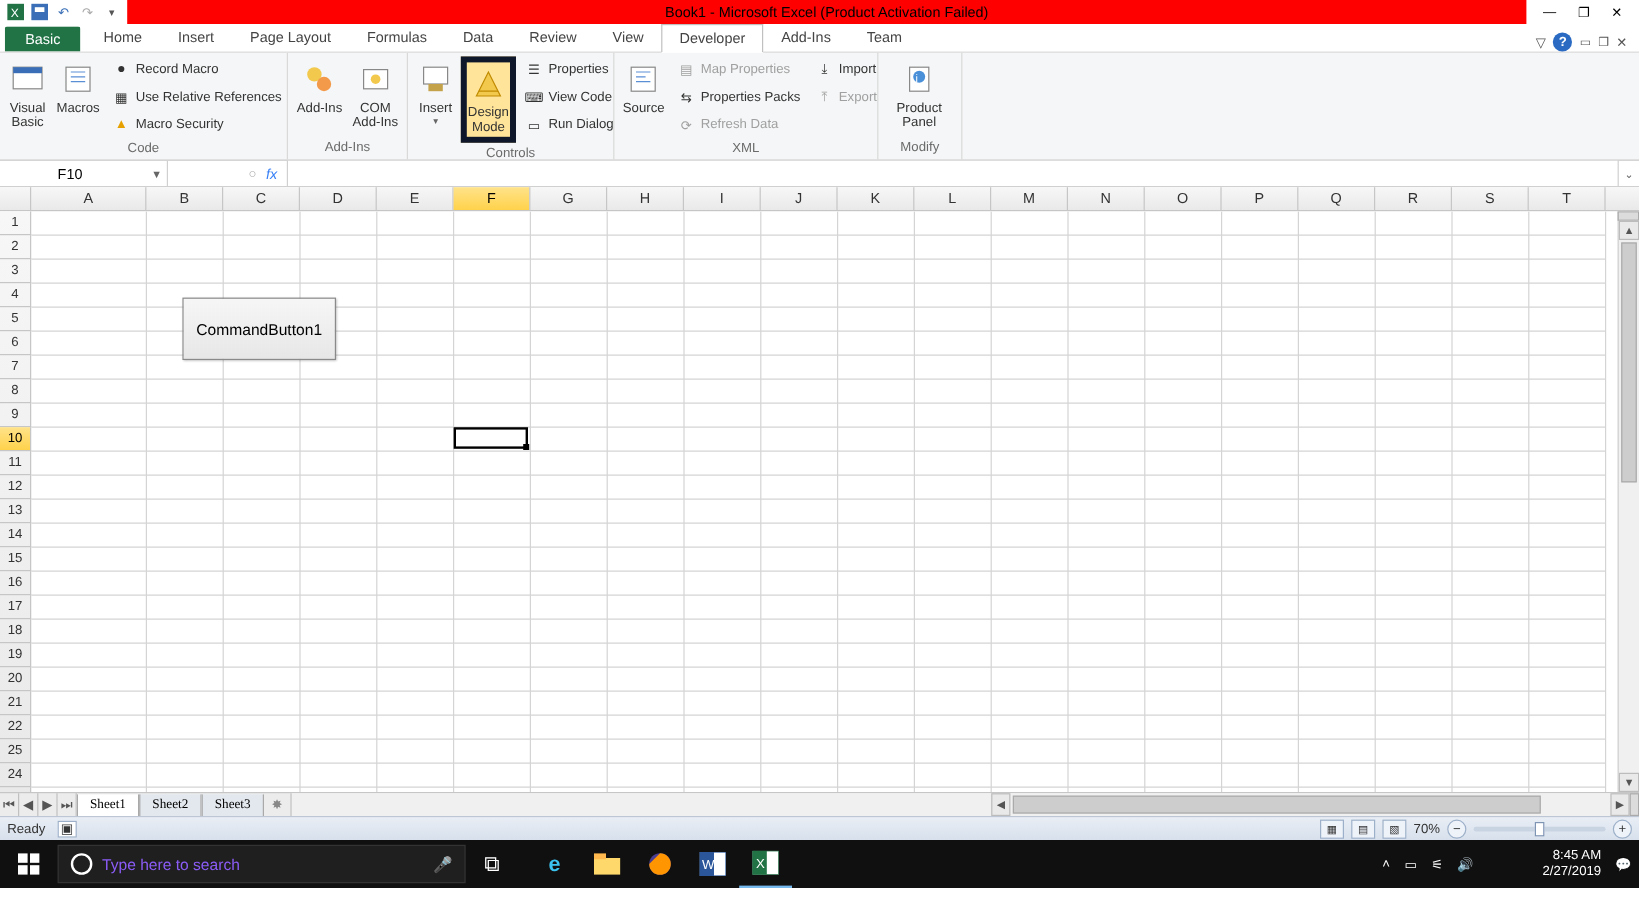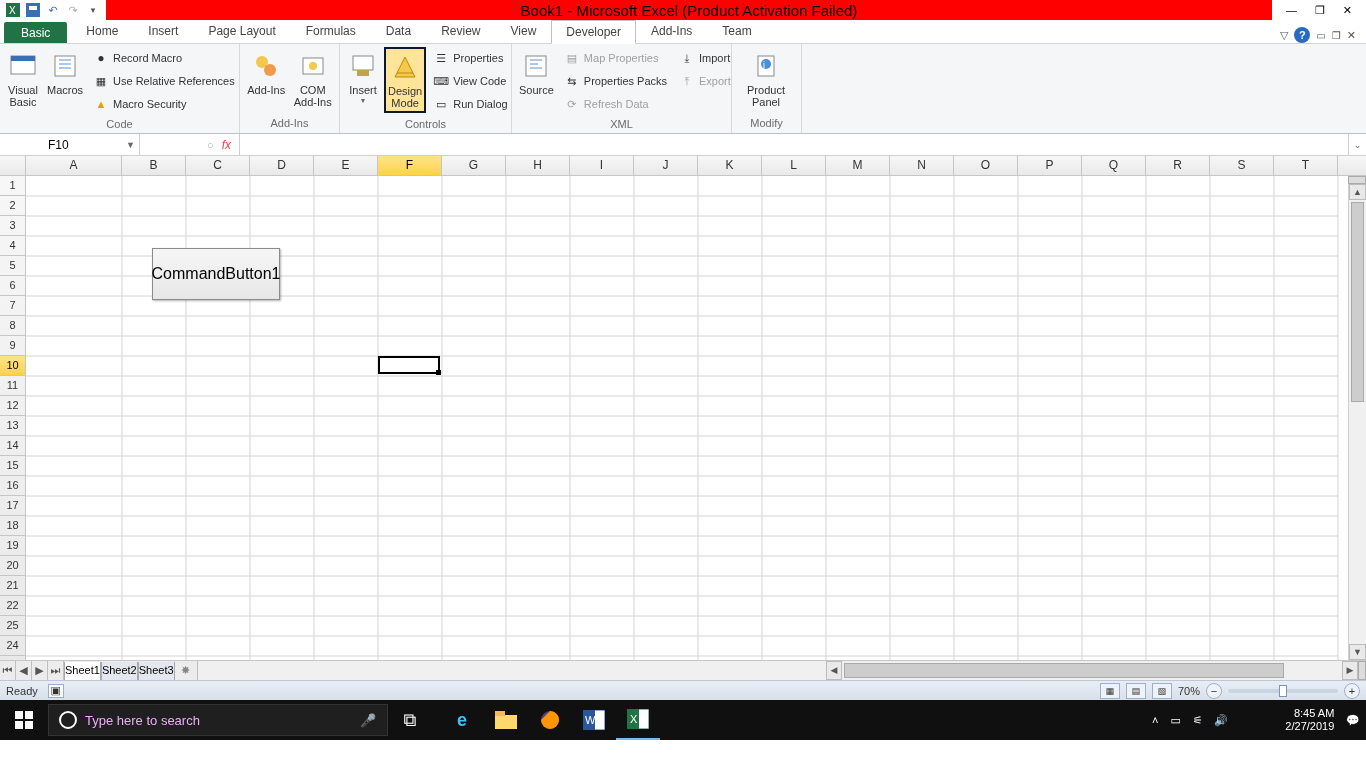--- a/index.html
+++ b/index.html
@@ -1,90 +1,90 @@
 <!DOCTYPE html>
 <html><head>
 <meta charset="utf-8">
 <style>
   * { box-sizing: border-box; margin: 0; padding: 0; font-family: "Segoe UI", Tahoma, sans-serif; }
   html, body { width: 1366px; height: 768px; overflow: hidden; background: #fff; }
   
   .titlebar { height: 20px; background: #fff; display: flex; align-items: center; font-size: 11px; }
   .qat { display: flex; align-items: center; gap: 2px; padding: 0 4px; height: 20px; }
   .qat .qbtn { width: 18px; height: 18px; display: flex; align-items: center; justify-content: center; border: 1px solid transparent; }
-  .title-red { flex: 1; background: #ff0000; color: #000; height: 20px; display: flex; align-items: center; justify-content: center; font-size: 15px; }
+  .title-red { flex: 1; background: #ff0000; color: #000; height: 20px; display: flex; align-items: center; justify-content: center; font-size: 12px; }
   .win-controls { display: flex; gap: 18px; padding: 0 14px; align-items: center; }
   .ico { font-family: "Segoe UI Symbol", sans-serif; }
   
   .ribbon-tabs { height: 24px; background: #fff; border-bottom: 1px solid #d4d4d4; display: flex; align-items: flex-end; padding-left: 4px; font-size: 12px; }
   .tab { padding: 4px 14px; color: #444; cursor: default; border: 1px solid transparent; border-bottom: none; }
   .tab.file { background: #217346; color: #fff; border-radius: 2px 2px 0 0; margin-right: 4px; padding: 3px 16px; }
   .tab.active { background: #fff; border: 1px solid #c0c0c0; border-bottom: 1px solid #fff; position: relative; top: 1px; }
   .ribbon-right { margin-left: auto; display: flex; gap: 6px; padding-right: 10px; align-items: center; color: #555; font-size: 12px;}
   .help-circle{ width:16px;height:16px;border-radius:50%;background:#2a6ac2;color:#fff;display:inline-flex;align-items:center;justify-content:center;font-size:11px;font-weight:bold;}
   
   .ribbon { height: 90px; background: #f5f6f7; border-bottom: 1px solid #c0c0c0; display: flex; }
   .group { border-right: 1px solid #d9d9d9; display: flex; flex-direction: column; }
   .group-content { flex: 1; display: flex; align-items: flex-start; padding: 3px 4px; gap: 2px; }
   .group-label { height: 16px; text-align: center; font-size: 11px; color: #6b6b6b; }
   .bigbtn { display: flex; flex-direction: column; align-items: center; width: 46px; padding: 2px; text-align: center; font-size: 11px; color: #333; border: 1px solid transparent; }
-  .bigbtn.active { background: #ffe499; border: 2px solid #0f172a; }
+  .bigbtn.active { background: #ffe499; border: 5px solid #0f172a; }
   .bigbtn .bicon { width: 32px; height: 32px; margin-bottom: 2px; display:flex;align-items:center;justify-content:center;}
   .smallbtns { display: flex; flex-direction: column; gap: 1px; }
   .smallbtn { display: flex; align-items: center; gap: 4px; font-size: 11px; color: #333; padding: 2px 4px; border:1px solid transparent; white-space: nowrap;}
   .smallbtn.disabled { color: #a0a0a0; }
   .sicon { width: 16px; height: 16px; display:inline-flex;align-items:center;justify-content:center; }
   
   .formula-row { height: 22px; display: flex; border-bottom: 1px solid #d0d0d0; background:#fff;}
   .namebox { width: 140px; border-right: 1px solid #d0d0d0; display: flex; align-items: center; padding-left: 48px; font-size: 12px; position:relative;}
   .namebox .dd { position:absolute; right:4px; color:#666; font-size:9px;}
   .fx-zone { display:flex; align-items:center; border-right:1px solid #d0d0d0; width:100px; justify-content:flex-end; padding-right:8px; gap:8px; color:#aaa;}
-  .fx { font-style: italic; font-size: 12px; color:#ef4444;}
+  .fx { font-style: italic; font-size: 12px; color:#3b82f6;}
   .formula-input { flex: 1; padding: 2px 6px; font-size: 12px; border:none; outline:none;}
   .formula-expand{width:18px;border-left:1px solid #d0d0d0;display:flex;align-items:center;justify-content:center;color:#666;font-size:9px;}
   
   .grid-area { position: relative; height: 524px; display: flex; flex-direction: column; }
   .col-headers { display: flex; height: 20px; background: linear-gradient(#f7f7f7,#e9e9e9); border-bottom: 1px solid #c6c6c6; }
   .corner { width: 26px; border-right: 1px solid #c6c6c6; background: linear-gradient(#f7f7f7,#e9e9e9);}
   .colh { border-right: 1px solid #c6c6c6; text-align: center; font-size: 12px; color: #333; line-height: 19px; }
   .colh.active-col { background: linear-gradient(#ffe38a,#ffd24b); color:#000;}
   .grid-body { display: flex; flex: 1; overflow: hidden; }
   .row-headers { width: 26px; background: linear-gradient(#f7f7f7,#e9e9e9); }
   .rowh { height: 20px; border-bottom: 1px solid #c6c6c6; border-right: 1px solid #c6c6c6; text-align: center; font-size: 11px; color: #333; line-height: 19px;}
   .rowh.active-row { background: linear-gradient(#ffe38a,#ffd24b); color:#000;}
   .cells { position: relative; flex: 1; }
   .gridlines { position: absolute; inset: 0; }
   .cell-active { position: absolute; border: 2px solid #000; background: #fff; }
   .cell-active::after{content:"";position:absolute;right:-3px;bottom:-3px;width:5px;height:5px;background:#000;}
-  .cmd-button { position: absolute; background: linear-gradient(#f6f6f6,#e7e7e7); border: 1px solid #8a8a8a; font-size: 16px; display: flex; align-items: center; justify-content: center; box-shadow: 1px 1px 2px rgba(0,0,0,.3); }
+  .cmd-button { position: absolute; background: linear-gradient(#f6f6f6,#e7e7e7); border: 1px solid #8a8a8a; font-size: 13px; display: flex; align-items: center; justify-content: center; box-shadow: 1px 1px 2px rgba(0,0,0,.3); }
   .vscroll{position:absolute;right:0;top:0;bottom:0;width:18px;background:#f0f0f0;border-left:1px solid #d0d0d0;}
   .vscroll .thumb{position:absolute;left:2px;right:2px;background:#cdcdcd;border:1px solid #aaa;}
   .vscroll .arr{position:absolute;left:0;right:0;height:16px;background:#e9e9e9;border:1px solid #bcbcbc;text-align:center;font-size:9px;line-height:14px;color:#555;}
   .split-box{position:absolute;right:0;width:18px;height:8px;background:#dcdcdc;border:1px solid #aaa;}
   
   .sheet-row { height: 20px; display: flex; align-items: stretch; background: #ececec; border-top:1px solid #c6c6c6; font-size: 11px; }
   .sheet-nav-btn{ width:16px; display:flex;align-items:center;justify-content:center;border-right:1px solid #c0c0c0;color:#555;}
-  .sheet-tab { padding: 2px 0; background: #fff; border: 1px solid #a9a9a9; border-bottom:none; border-top:none; margin-top:1px;}
+  .sheet-tab { padding: 2px 10px; background: #fff; border: 1px solid #a9a9a9; border-bottom:none; border-top:none; margin-top:1px;font-family:Liberation Serif, serif;}
   .sheet-tab.inactive { background: #e3e8ee;}
   .sheet-new{width:22px;display:flex;align-items:center;justify-content:center;color:#888;}
   .hscroll{flex:1;display:flex;align-items:center;position:relative;background:#f0f0f0;border-left:1px solid #c0c0c0;}
   .hscroll .arr{width:16px;height:100%;background:#e9e9e9;border:1px solid #bcbcbc;text-align:center;font-size:9px;line-height:16px;color:#555;}
   .hscroll .track{flex:1;position:relative;height:100%;}
   .hscroll .thumb{position:absolute;top:2px;bottom:2px;background:#cdcdcd;border:1px solid #aaa;}
   
   .statusbar { height: 20px; background: linear-gradient(#e9eef5,#d7e0ec); display: flex; align-items: center; font-size: 11px; color: #333; padding: 0 6px; gap: 10px; border-top:1px solid #bcc6d4;}
   .sb-right{margin-left:auto;display:flex;align-items:center;gap:6px;}
   .view-btn{width:20px;height:16px;border:1px solid #9db0c9;background:#eef3fa;display:flex;align-items:center;justify-content:center;font-size:9px;}
   .zoom-slider{width:110px;height:4px;background:#c9d4e3;position:relative;border-radius:2px;}
   .zoom-slider .knob{position:absolute;top:-4px;left:50%;width:8px;height:12px;background:#fff;border:1px solid #7d94b3;transform:translateX(-50%);}
   .zoom-end{width:16px;height:16px;border:1px solid #9db0c9;border-radius:50%;display:flex;align-items:center;justify-content:center;font-size:11px;background:#eef3fa;}
   
   .taskbar { height: 40px; background: #101010; display: flex; align-items: center; color: #fff; }
   .start { width: 48px; height: 40px; display: flex; align-items: center; justify-content: center; }
-  .search-box { height: 32px; width: 340px; background: #1f1f1f; display: flex; align-items: center; gap: 8px; padding-left: 10px; color: #f0abfc; font-size: 13px; border:1px solid #333;}
+  .search-box { height: 32px; width: 340px; background: #1f1f1f; display: flex; align-items: center; gap: 8px; padding-left: 10px; color: #8b5cf6; font-size: 13px; border:1px solid #333;}
   .task-icon { width: 44px; height: 40px; display: flex; align-items: center; justify-content: center; font-size:18px;}
   .tray { margin-left: auto; display: flex; align-items: center; gap: 12px; padding-right: 6px; font-size: 11px; }
   .clock { text-align: right; line-height: 13px; margin-left: 45px; }
   svg{display:block;}
 </style>
 </head>
 <body>
 
 <div class="titlebar">
   <div class="qat">

